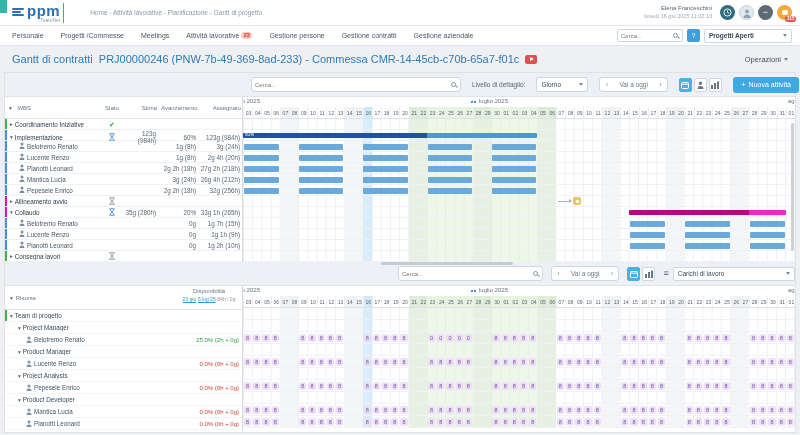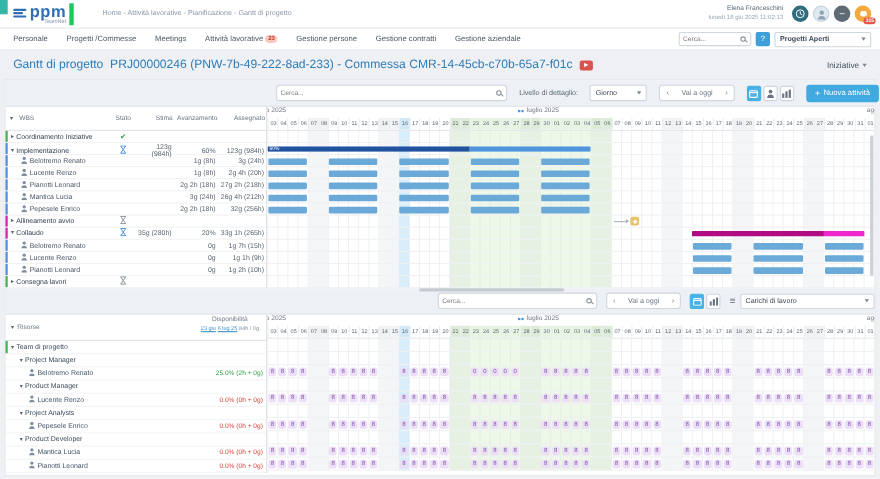--- a/index.html
+++ b/index.html
@@ -6,21 +6,21 @@
     font-family:"Liberation Sans","DejaVu Sans",sans-serif;background:#eef0f4;position:relative;}
   *{box-sizing:border-box;}
 
   
   .topbar{height:26px;background:#ffffff;border-bottom:1px solid #e3e7ec;display:flex;align-items:center;position:relative;}
   .corner{position:absolute;left:0;top:0;width:7px;height:13px;background:#35b5a8;}
   .logo{display:flex;align-items:flex-start;margin-left:12px;cursor:pointer;}
   .logo-bars{display:flex;flex-direction:column;gap:1px;margin:5px 3px 0 0;}
   .logo-bars i{display:block;height:2px;background:#2f6fb4;border-radius:1px;}
   .logo-bars i:nth-child(1){width:12px;}.logo-bars i:nth-child(2){width:9px;}.logo-bars i:nth-child(3){width:12px;}
-  .logo-text{display:flex;flex-direction:column;line-height:1;border-right:4px solid #22c55e;padding-right:3px;}
+  .logo-text{display:flex;flex-direction:column;line-height:1;border-right:1px solid #22c55e;padding-right:3px;}
   .logo-main{font-size:15px;font-weight:bold;color:#2f6fb4;letter-spacing:0.5px;}
   .logo-sub{font-size:5px;color:#8a9bac;align-self:flex-end;}
   .crumb{font-size:6.5px;color:#8a98a6;margin-left:26px;}
   .tb-right{margin-left:auto;display:flex;align-items:center;gap:4px;padding-right:8px;}
   .user-meta{text-align:right;line-height:1.25;margin-right:4px;}
   .u-name{font-size:6px;color:#55636f;}
   .u-date{font-size:5.5px;color:#9aa6b0;}
   .circ{width:15px;height:15px;border-radius:50%;display:flex;align-items:center;justify-content:center;position:relative;cursor:pointer;}
   .c-clock{background:#2f6d7e;}
   .c-av{background:#dfe9f0;border:1px solid #c5d3dd;}
@@ -217,27 +217,27 @@
     <span class="helpbtn">?</span>
     <span class="selbox nav-proj">
       <span>Progetti Aperti</span>
       <i class="car"></i>
     </span>
   </div>
 </div>
 
 <div class="title-row">
   <span class="page-title">
-    <span>Gantt di progetto</span>&nbsp;
-    <b>PRJ00000246 (PNW-7b-49-222-8ad-233) - Commessa CMR-14-45cb-c70b-65a7-f01c</b>
+    <span>Gantt di contratti</span>&nbsp;
+    <b>PRJ00000246 (PNW-7b-49-369-8ad-233) - Commessa CMR-14-45cb-c70b-65a7-f01c</b>
   </span>
   <span class="vid"></span>
   <span class="tr-right">
     <span class="ops">
-      <span>Iniziative</span>
+      <span>Operazioni</span>
       <i class="car"></i>
     </span>
   </span>
 </div>
 
 <div class="panel">
 
   <div class="toolbar g-toolbar">
     <span class="searchwrap">
       <input class="tinput g-search" placeholder="Cerca..." style="">

